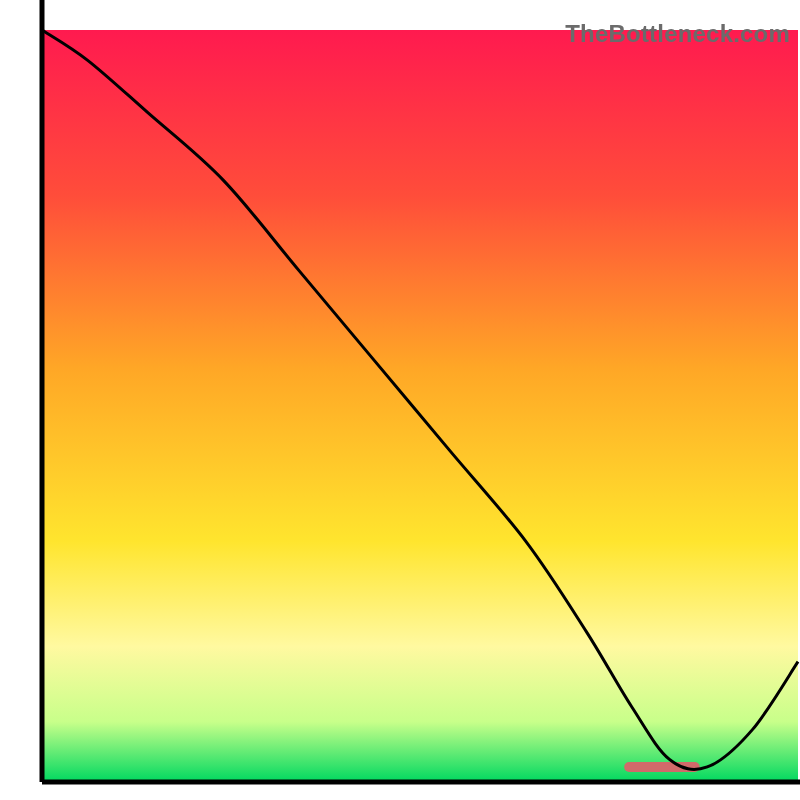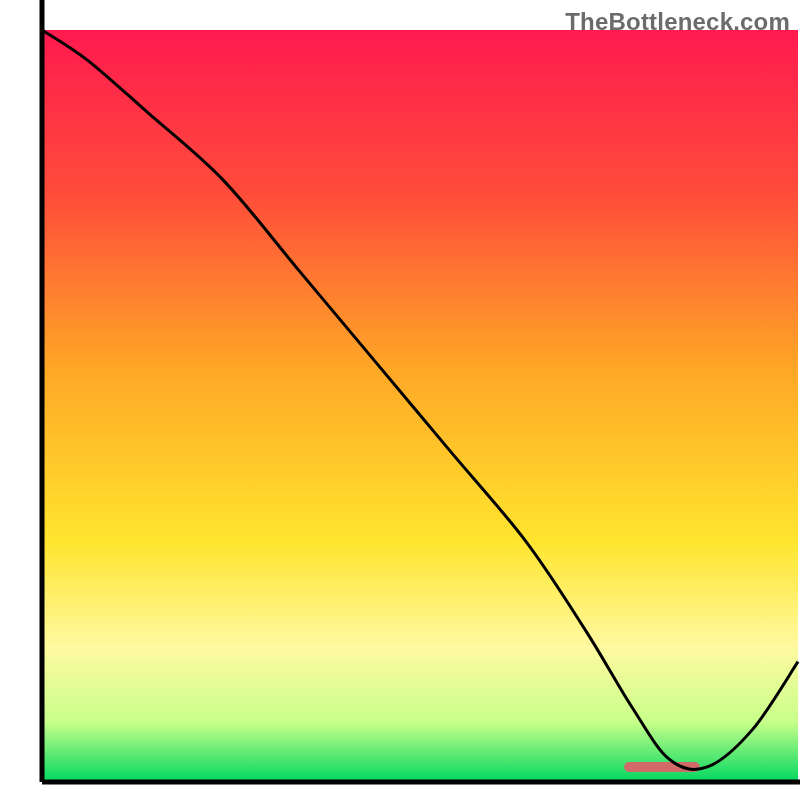--- a/index.html
+++ b/index.html
@@ -11,21 +11,21 @@
     font-family: Arial, Helvetica, sans-serif;
     overflow: hidden;
   }
   .wrap {
     position: relative;
     width: 800px;
     height: 800px;
   }
   .watermark {
     position: absolute;
-    top: 8px;
+    top: 20px;
     right: 10px;
     font-size: 24px;
     font-weight: 600;
     color: #6b6b6b;
     letter-spacing: 0.2px;
   }
   svg {
     display: block;
   }
 </style>

